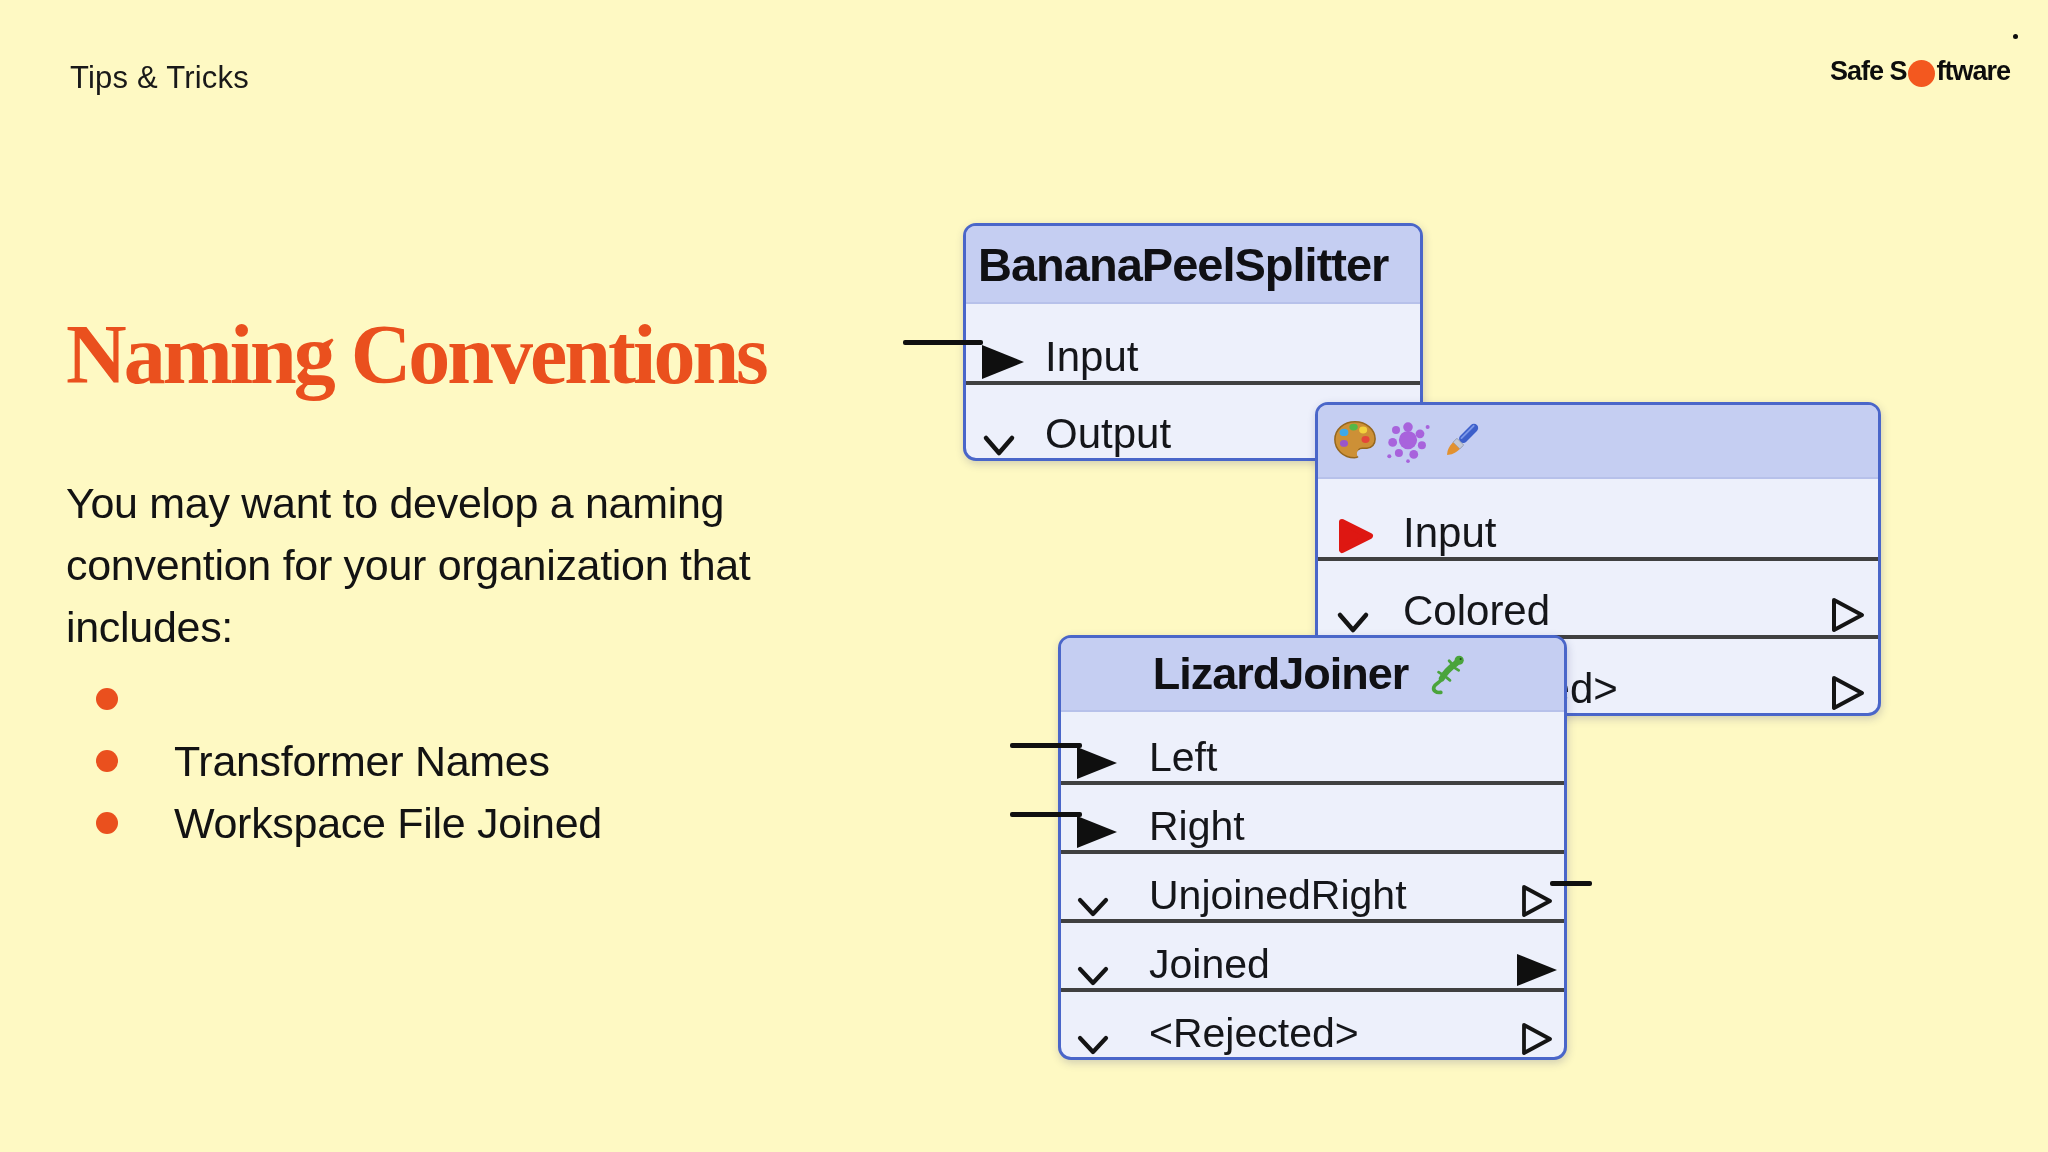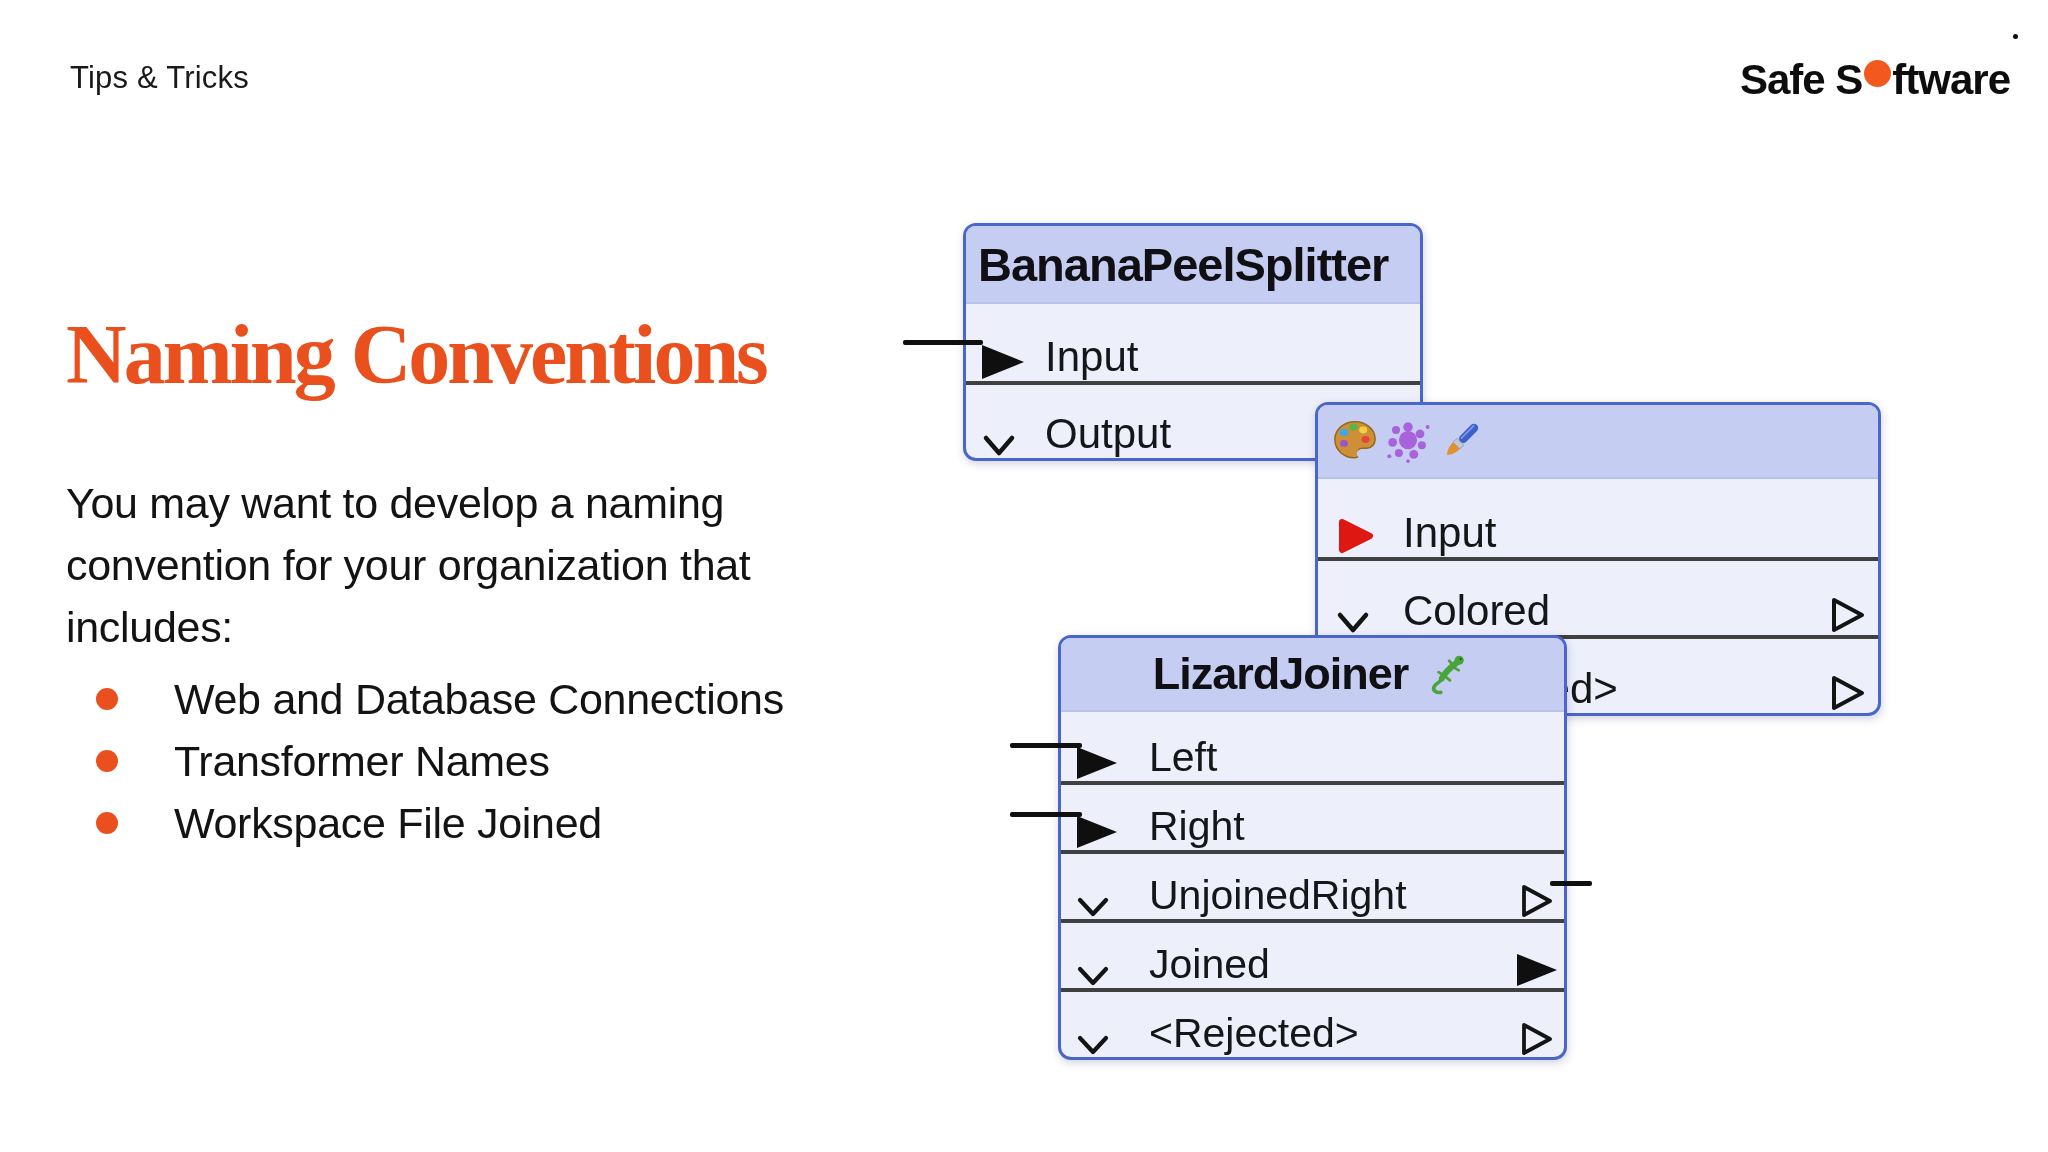--- a/index.html
+++ b/index.html
@@ -1,25 +1,25 @@
 <!DOCTYPE html>
 <html><head>
 <meta charset="utf-8">
 <style>
   html,body{margin:0;padding:0;background:#d8d8d0;}
   .canvas{
     position:relative;width:2048px;height:1152px;overflow:hidden;
-    background:#ffffff;
+    background:#fef9c3;
     font-family:"Liberation Sans","DejaVu Sans",sans-serif;
     color:#141414;
   }
   
   .eyebrow{position:absolute;left:70px;top:60px;font-size:31px;letter-spacing:.2px;color:#191919;}
   .logo{position:absolute;top:56px;right:30px;display:flex;align-items:flex-start;
-        font-size:42px;font-weight:700;letter-spacing:-1px;color:#0d0d0d;margin-left:8px;}
+        font-size:27px;font-weight:700;letter-spacing:-1px;color:#0d0d0d;margin-left:8px;}
   .logo-dot{display:inline-block;width:27px;height:27px;border-radius:50%;background:#f3581f;margin:4px 1px 0 2px;}
   .tm-dot{width:5px;height:5px;border-radius:50%;background:#0d0d0d;margin:-22px 0 0 3px;}
   
   .title{position:absolute;left:66px;top:306px;margin:0;font-size:84px;font-weight:700;
          letter-spacing:-3px;color:#ea501e;white-space:nowrap;font-family:Liberation Serif, serif;}
   .para{position:absolute;left:66px;top:472px;width:900px;font-size:43px;line-height:62px;
         letter-spacing:-.3px;color:#131313;}
   .bullets{position:absolute;left:96px;top:668px;margin:0;padding:0;list-style:none;}
   .bullets li{display:flex;align-items:center;height:62px;font-size:43px;letter-spacing:-.3px;color:#131313;}
   .bullet-dot{flex:none;width:22px;height:22px;border-radius:50%;background:#ea501e;margin-right:56px;}
@@ -79,21 +79,20 @@
 
   <h1 class="title">Naming Conventions</h1>
   <div class="para">
     <div>You may want to develop a naming</div>
     <div>convention for your organization that</div>
     <div>includes:</div>
   </div>
   <ul class="bullets">
     <li>
       <span class="bullet-dot"></span>
-      <span>Web and Database Connections</span>
     </li>
     <li>
       <span class="bullet-dot"></span>
       <span>Transformer Names</span>
     </li>
     <li>
       <span class="bullet-dot"></span>
       <span>Workspace File Joined</span>
     </li>
   </ul>

